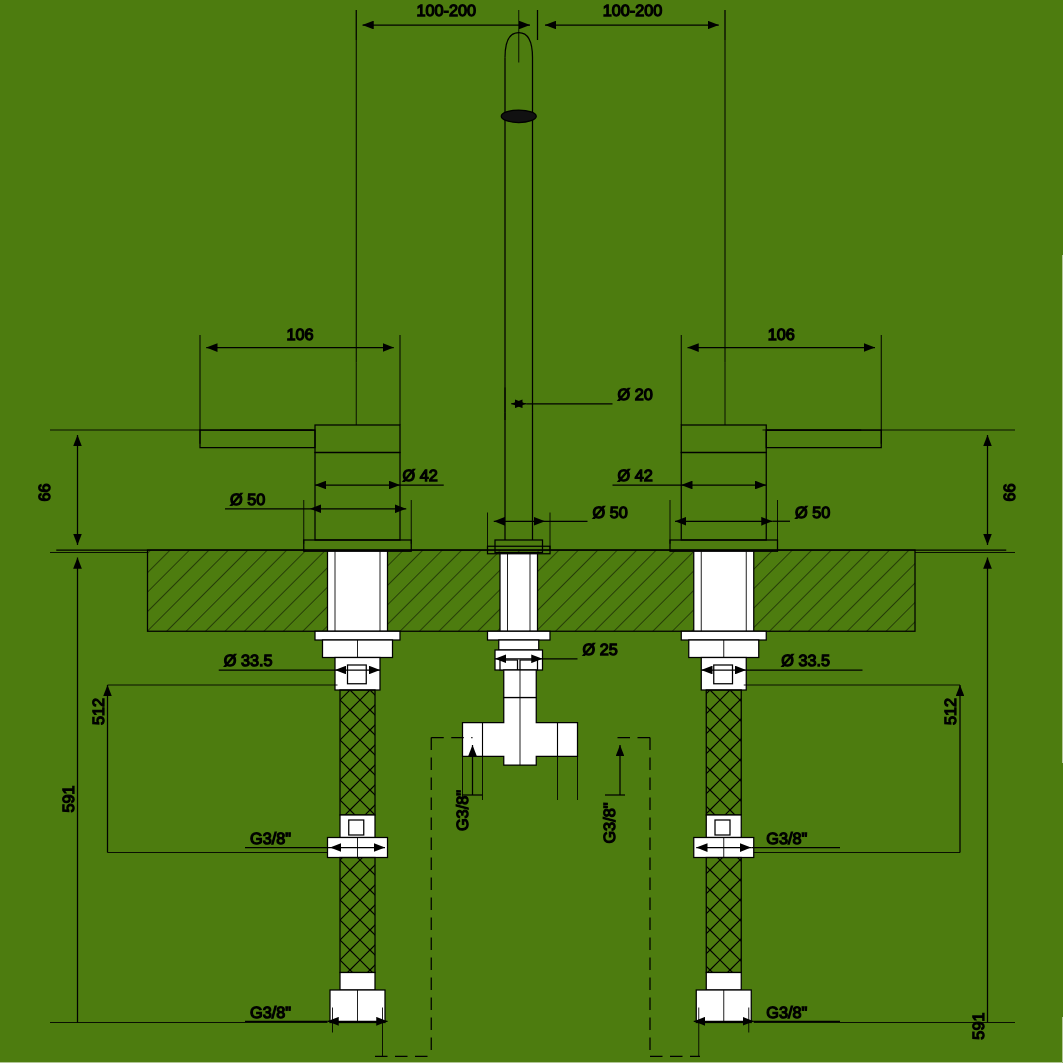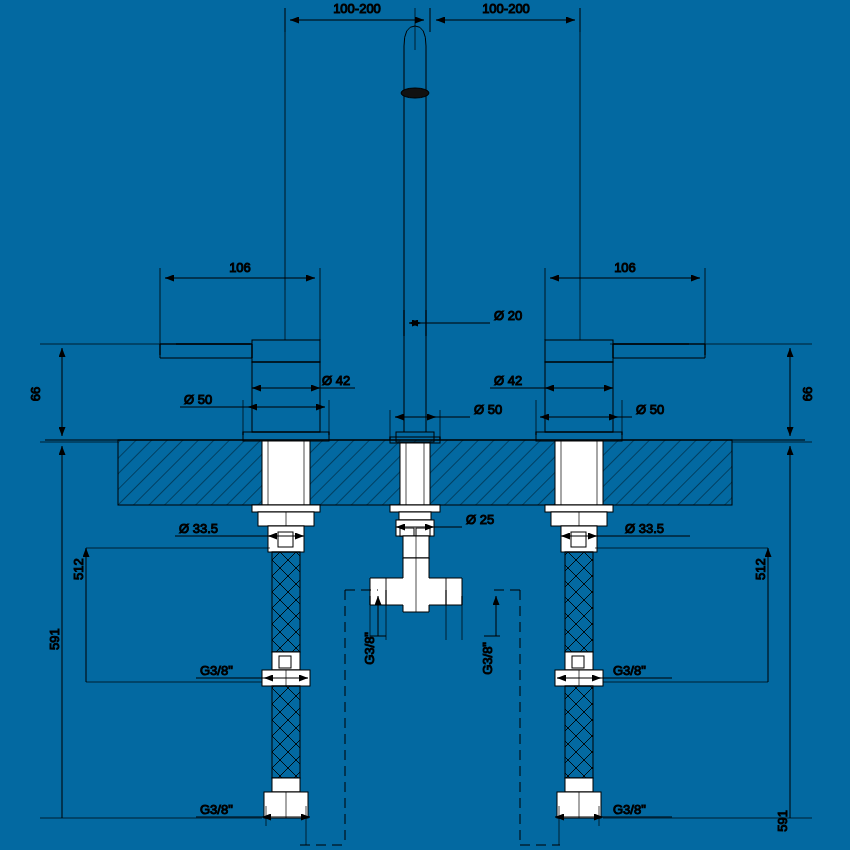--- a/index.html
+++ b/index.html
@@ -1,17 +1,17 @@
 <!DOCTYPE html>
 <html><head>
 <meta charset="utf-8">
 <style>
   html,body{margin:0;padding:0;background:#ffffff;}
   body{width:850px;height:850px;overflow:hidden;font-family:"Liberation Sans",sans-serif;}
-  #stage{position:relative;width:850px;height:850px;background:#0369a1;}
+  #stage{position:relative;width:850px;height:850px;background:#4d7c0f;}
   svg{display:block;}
   .dimtext{font-family:"Liberation Sans",sans-serif;font-size:13px;fill:#000;}
 </style>
 </head>
 <body>
 
 <div id="stage">
 <svg width="850" height="850" viewBox="0 0 850 850">
   <defs>
     <marker id="ah" markerWidth="9" markerHeight="7" refX="9" refY="3.5" orient="auto" markerUnits="userSpaceOnUse">

